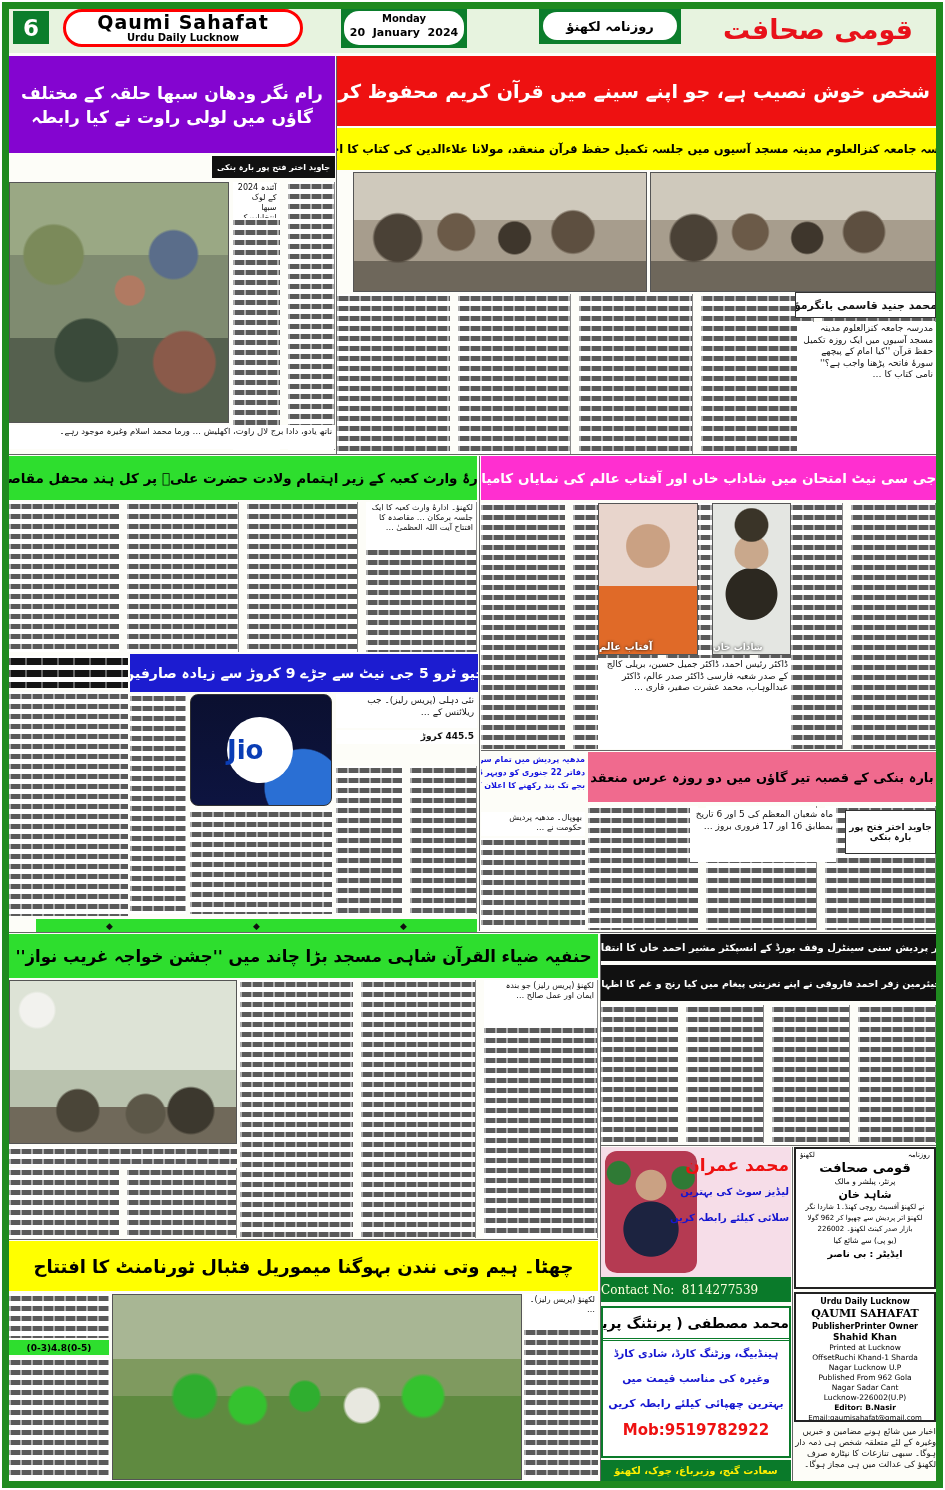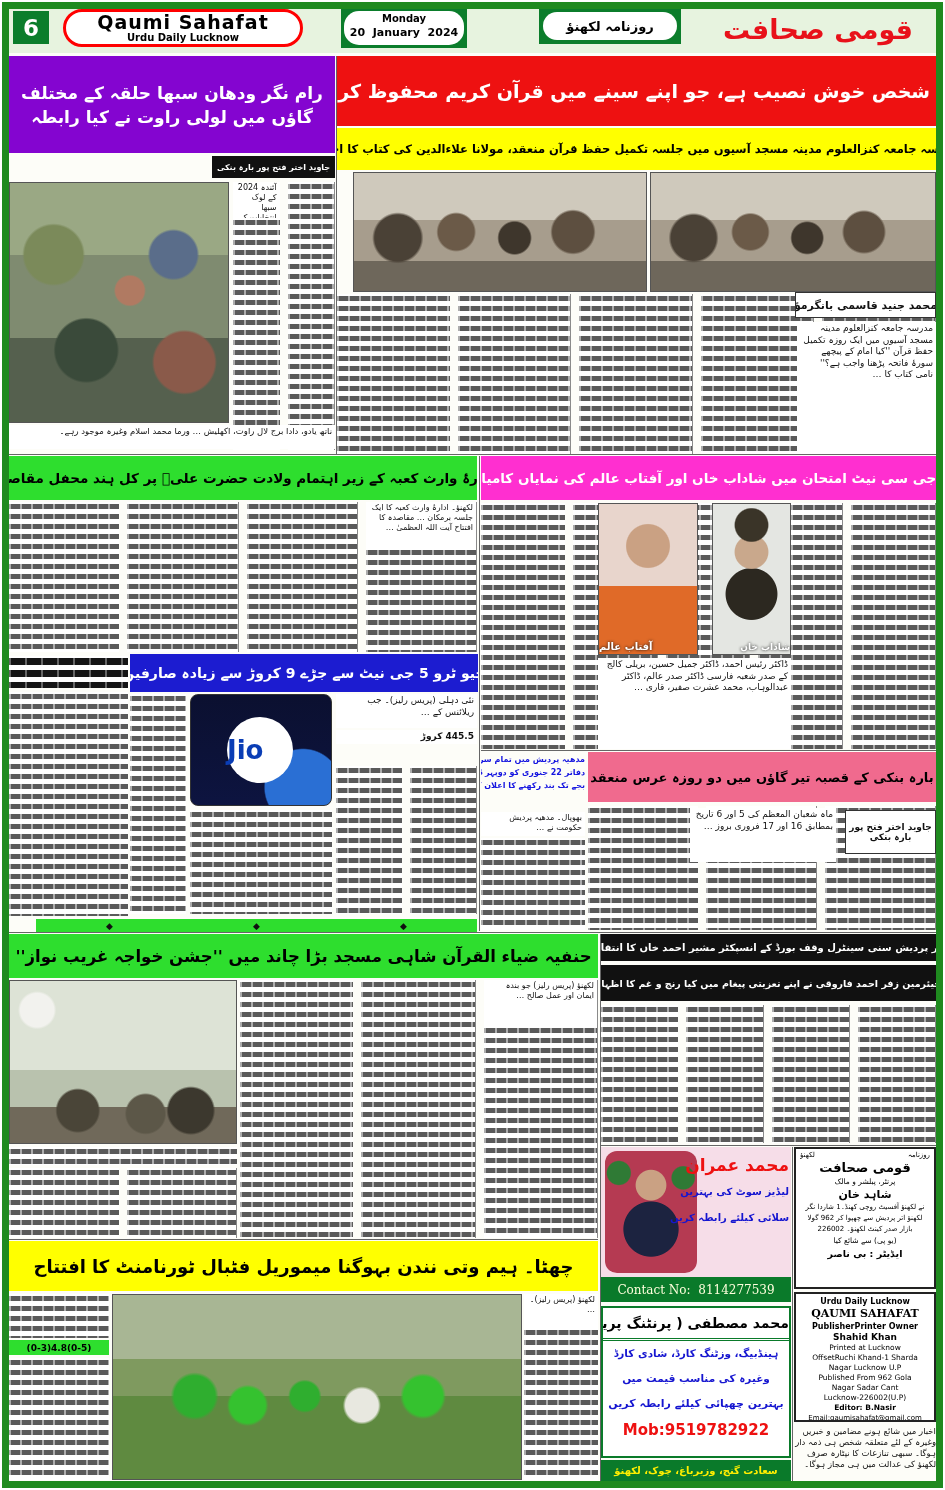--- a/index.html
+++ b/index.html
@@ -188,21 +188,21 @@
     <div class="tx sm"></div>
     <div class="tx sm"></div>
     <div class="tx sm"></div>
     <div class="tx sm"></div>
   </div>
 
   <div class="ph ph-aftab" style="left:598px;top:503px;width:100px;height:152px">
     <div class="ur" style="position:absolute;bottom:2px;left:0;width:100%;text-align:left;color:#fff;font-size:10px;font-weight:bold;text-shadow:0 0 3px #000">آفتاب عالم</div>
   </div>
   <div class="ph ph-shadab" style="left:712px;top:503px;width:79px;height:152px">
-    <div class="ur" style="position:absolute;bottom:2px;left:0;width:100%;text-align:right;color:#fff;font-size:9px;font-weight:bold;text-shadow:0 0 3px #000">شاداب خاں</div>
+    <div class="ur" style="position:absolute;bottom:2px;left:0;width:100%;text-align:left;color:#fff;font-size:9px;font-weight:bold;text-shadow:0 0 3px #000">شاداب خاں</div>
   </div>
 
   <div class="abs snip" style="left:598px;top:658px;width:193px;height:91px">ڈاکٹر رئیس احمد، ڈاکٹر جمیل حسین، بریلی کالج کے صدر شعبہ فارسی ڈاکٹر صدر عالم، ڈاکٹر عبدالوہاب، محمد عشرت صفیر، قاری …</div>
 
   <div class="hrule" style="left:481px;top:750px;width:455px"></div>
   <div class="vr" style="left:479px;top:456px;height:475px"></div>
 
   <div class="abs" style="left:481px;top:753px;width:104px;height:56px;color:#1515e0;font-weight:bold;text-align:center;overflow:hidden">
     <div class="ur" style="font-size:8px;line-height:13px;white-space:nowrap">مدھیہ پردیش میں تمام سرکاری</div>
     <div class="ur" style="font-size:8px;line-height:13px;white-space:nowrap">دفاتر 22 جنوری کو دوپہر ڈھائی</div>
@@ -256,21 +256,21 @@
   <div class="vr" style="left:792px;top:1147px;height:335px"></div>
 
   <div class="abs" style="left:601px;top:1147px;width:190px;height:130px;background:#f6dde8;overflow:hidden">
     <div class="ph ph-imran" style="left:4px;top:4px;width:92px;height:122px;border:none"></div>
     <div style="position:absolute;left:98px;top:4px;width:90px;height:122px;text-align:center">
       <div class="ur" style="color:#e11;font-weight:bold;font-size:17px;line-height:28px;white-space:nowrap">محمد عمران</div>
       <div class="ur" style="color:#1515d0;font-weight:bold;font-size:10px;line-height:26px;white-space:nowrap">لیڈیز سوٹ کی بہترین</div>
       <div class="ur" style="color:#1515d0;font-weight:bold;font-size:10px;line-height:26px;white-space:nowrap">سلائی کیلئے رابطہ کریں</div>
     </div>
   </div>
-  <div class="abs" style="left:601px;top:1277px;width:190px;height:25px;background:#0a7a2a;display:flex;align-items:center;justify-content:center">
+  <div class="abs" style="left:601px;top:1277px;width:190px;height:25px;background:#0a7a2a;display:flex;align-items:center;">
     <span style="color:#ffffdd;font-size:12px;font-family:'DejaVu Serif',serif;white-space:pre">Contact No:  8114277539</span>
   </div>
 
   <div class="abs" style="left:601px;top:1306px;width:190px;height:152px;background:#fff;border:2px solid #0a7a2a;text-align:center;overflow:hidden">
     <div class="ur" style="font-weight:bold;font-size:14px;line-height:30px;border-bottom:3px double #0a7a2a;white-space:nowrap;overflow:hidden">محمد مصطفی ( پرنٹنگ پریس )</div>
     <div class="ur" style="color:#1515d0;font-weight:bold;font-size:10.5px;line-height:25px;white-space:nowrap">ہینڈبیگ، وزٹنگ کارڈ، شادی کارڈ</div>
     <div class="ur" style="color:#1515d0;font-weight:bold;font-size:10.5px;line-height:25px;white-space:nowrap">وغیرہ کی مناسب قیمت میں</div>
     <div class="ur" style="color:#1515d0;font-weight:bold;font-size:11px;line-height:25px;white-space:nowrap">بہترین چھپائی کیلئے رابطہ کریں</div>
     <div style="color:#e11;font-weight:bold;font-size:15px;line-height:28px">Mob:9519782922</div>
   </div>

